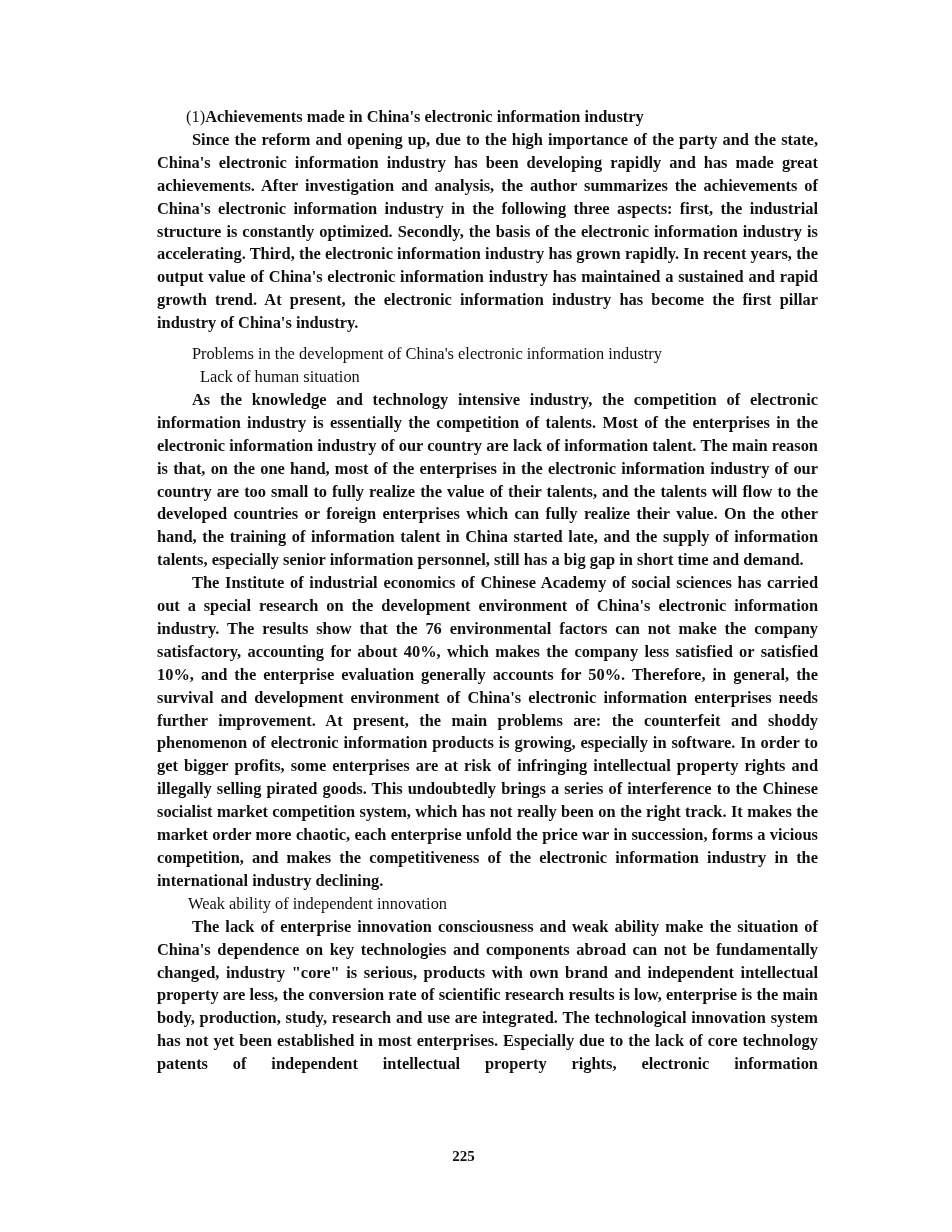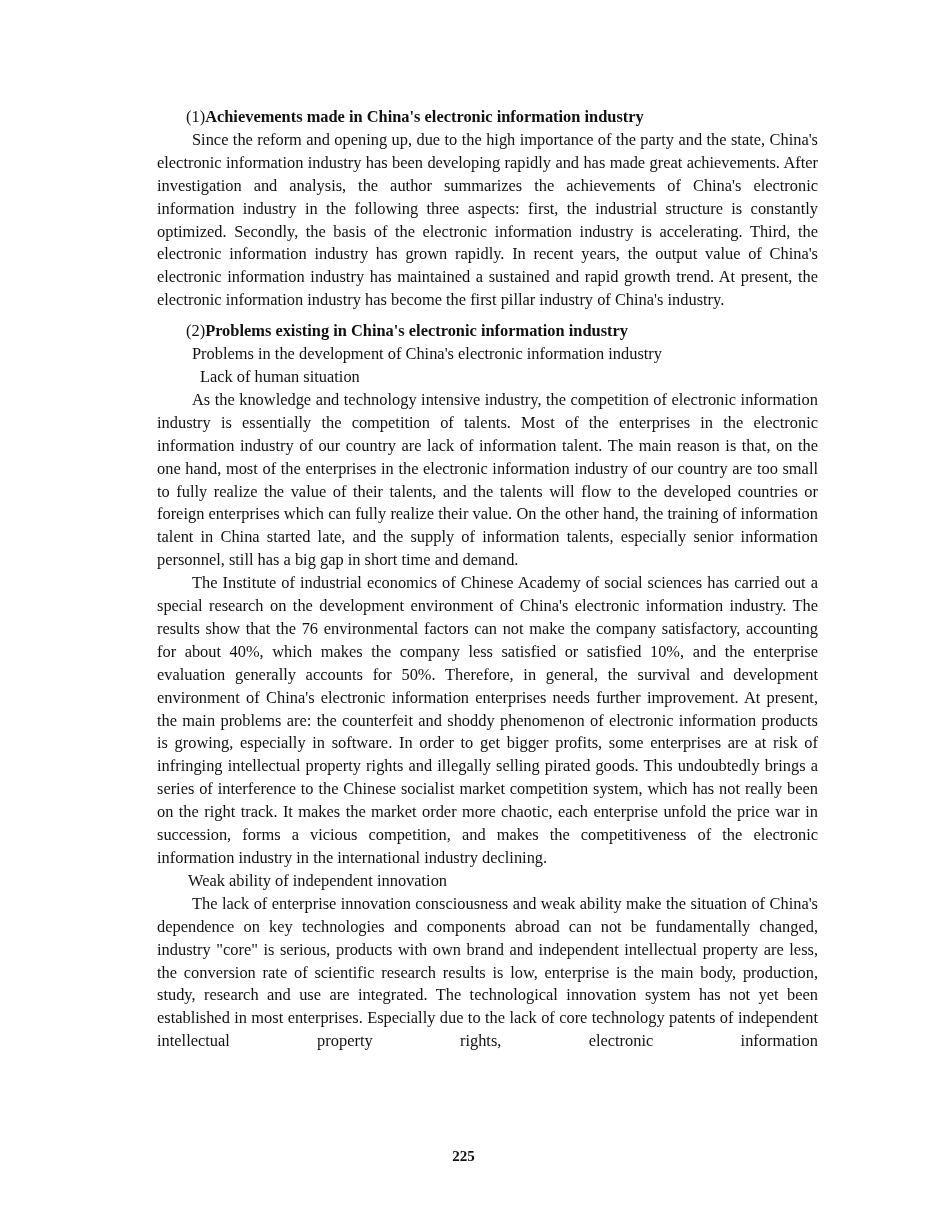--- a/index.html
+++ b/index.html
@@ -28,20 +28,21 @@
       margin: 0;
       padding-left: 29px;
       white-space: nowrap;
     }
     .heading .num { font-weight: normal; }
     .heading .title { font-weight: bold; }
     .para {
       margin: 0;
       text-align: justify;
       text-indent: 35px;
+      font-weight: bold;
     }
     .subhead {
       margin: 0;
       white-space: nowrap;
     }
     .sub-1 { padding-left: 35px; }
     .sub-2 { padding-left: 43px; }
     .sub-3 { padding-left: 35px; }
     .sub-4 { padding-left: 31px; }
     .gap { height: 8px; }
@@ -59,21 +60,20 @@
 <body>
 
 <div class="page">
 
   <p class="heading"><span class="num">(1)</span><span class="title">Achievements made in China's electronic information industry</span></p>
 
   <p class="para">Since the reform and opening up, due to the high importance of the party and the state, China's electronic information industry has been developing rapidly and has made great achievements. After investigation and analysis, the author summarizes the achievements of China's electronic information industry in the following three aspects: first, the industrial structure is constantly optimized. Secondly, the basis of the electronic information industry is accelerating. Third, the electronic information industry has grown rapidly. In recent years, the output value of China's electronic information industry has maintained a sustained and rapid growth trend. At present, the electronic information industry has become the first pillar industry of China's industry.</p>
 
   <div class="gap"></div>
 
-  <p class="heading"><span class="num">(2)</span><span class="title">Problems existing in China's electronic information industry</span></p>
 
   <p class="subhead sub-1">Problems in the development of China's electronic information industry</p>
 
   <p class="subhead sub-2">Lack of human situation</p>
   <p class="para">As the knowledge and technology intensive industry, the competition of electronic information industry is essentially the competition of talents. Most of the enterprises in the electronic information industry of our country are lack of information talent. The main reason is that, on the one hand, most of the enterprises in the electronic information industry of our country are too small to fully realize the value of their talents, and the talents will flow to the developed countries or foreign enterprises which can fully realize their value. On the other hand, the training of information talent in China started late, and the supply of information talents, especially senior information personnel, still has a big gap in short time and demand.</p>
 
   <p class="para">The Institute of industrial economics of Chinese Academy of social sciences has carried out a special research on the development environment of China's electronic information industry. The results show that the 76 environmental factors can not make the company satisfactory, accounting for about 40%, which makes the company less satisfied or satisfied 10%, and the enterprise evaluation generally accounts for 50%. Therefore, in general, the survival and development environment of China's electronic information enterprises needs further improvement. At present, the main problems are: the counterfeit and shoddy phenomenon of electronic information products is growing, especially in software. In order to get bigger profits, some enterprises are at risk of infringing intellectual property rights and illegally selling pirated goods. This undoubtedly brings a series of interference to the Chinese socialist market competition system, which has not really been on the right track. It makes the market order more chaotic, each enterprise unfold the price war in succession, forms a vicious competition, and makes the competitiveness of the electronic information industry in the international industry declining.</p>
 
   <p class="subhead sub-4">Weak ability of independent innovation</p>
   <p class="para" style="text-align-last: justify;">The lack of enterprise innovation consciousness and weak ability make the situation of China's dependence on key technologies and components abroad can not be fundamentally changed, industry "core" is serious, products with own brand and independent intellectual property are less, the conversion rate of scientific research results is low, enterprise is the main body, production, study, research and use are integrated. The technological innovation system has not yet been established in most enterprises. Especially due to the lack of core technology patents of independent intellectual property rights, electronic information</p>

